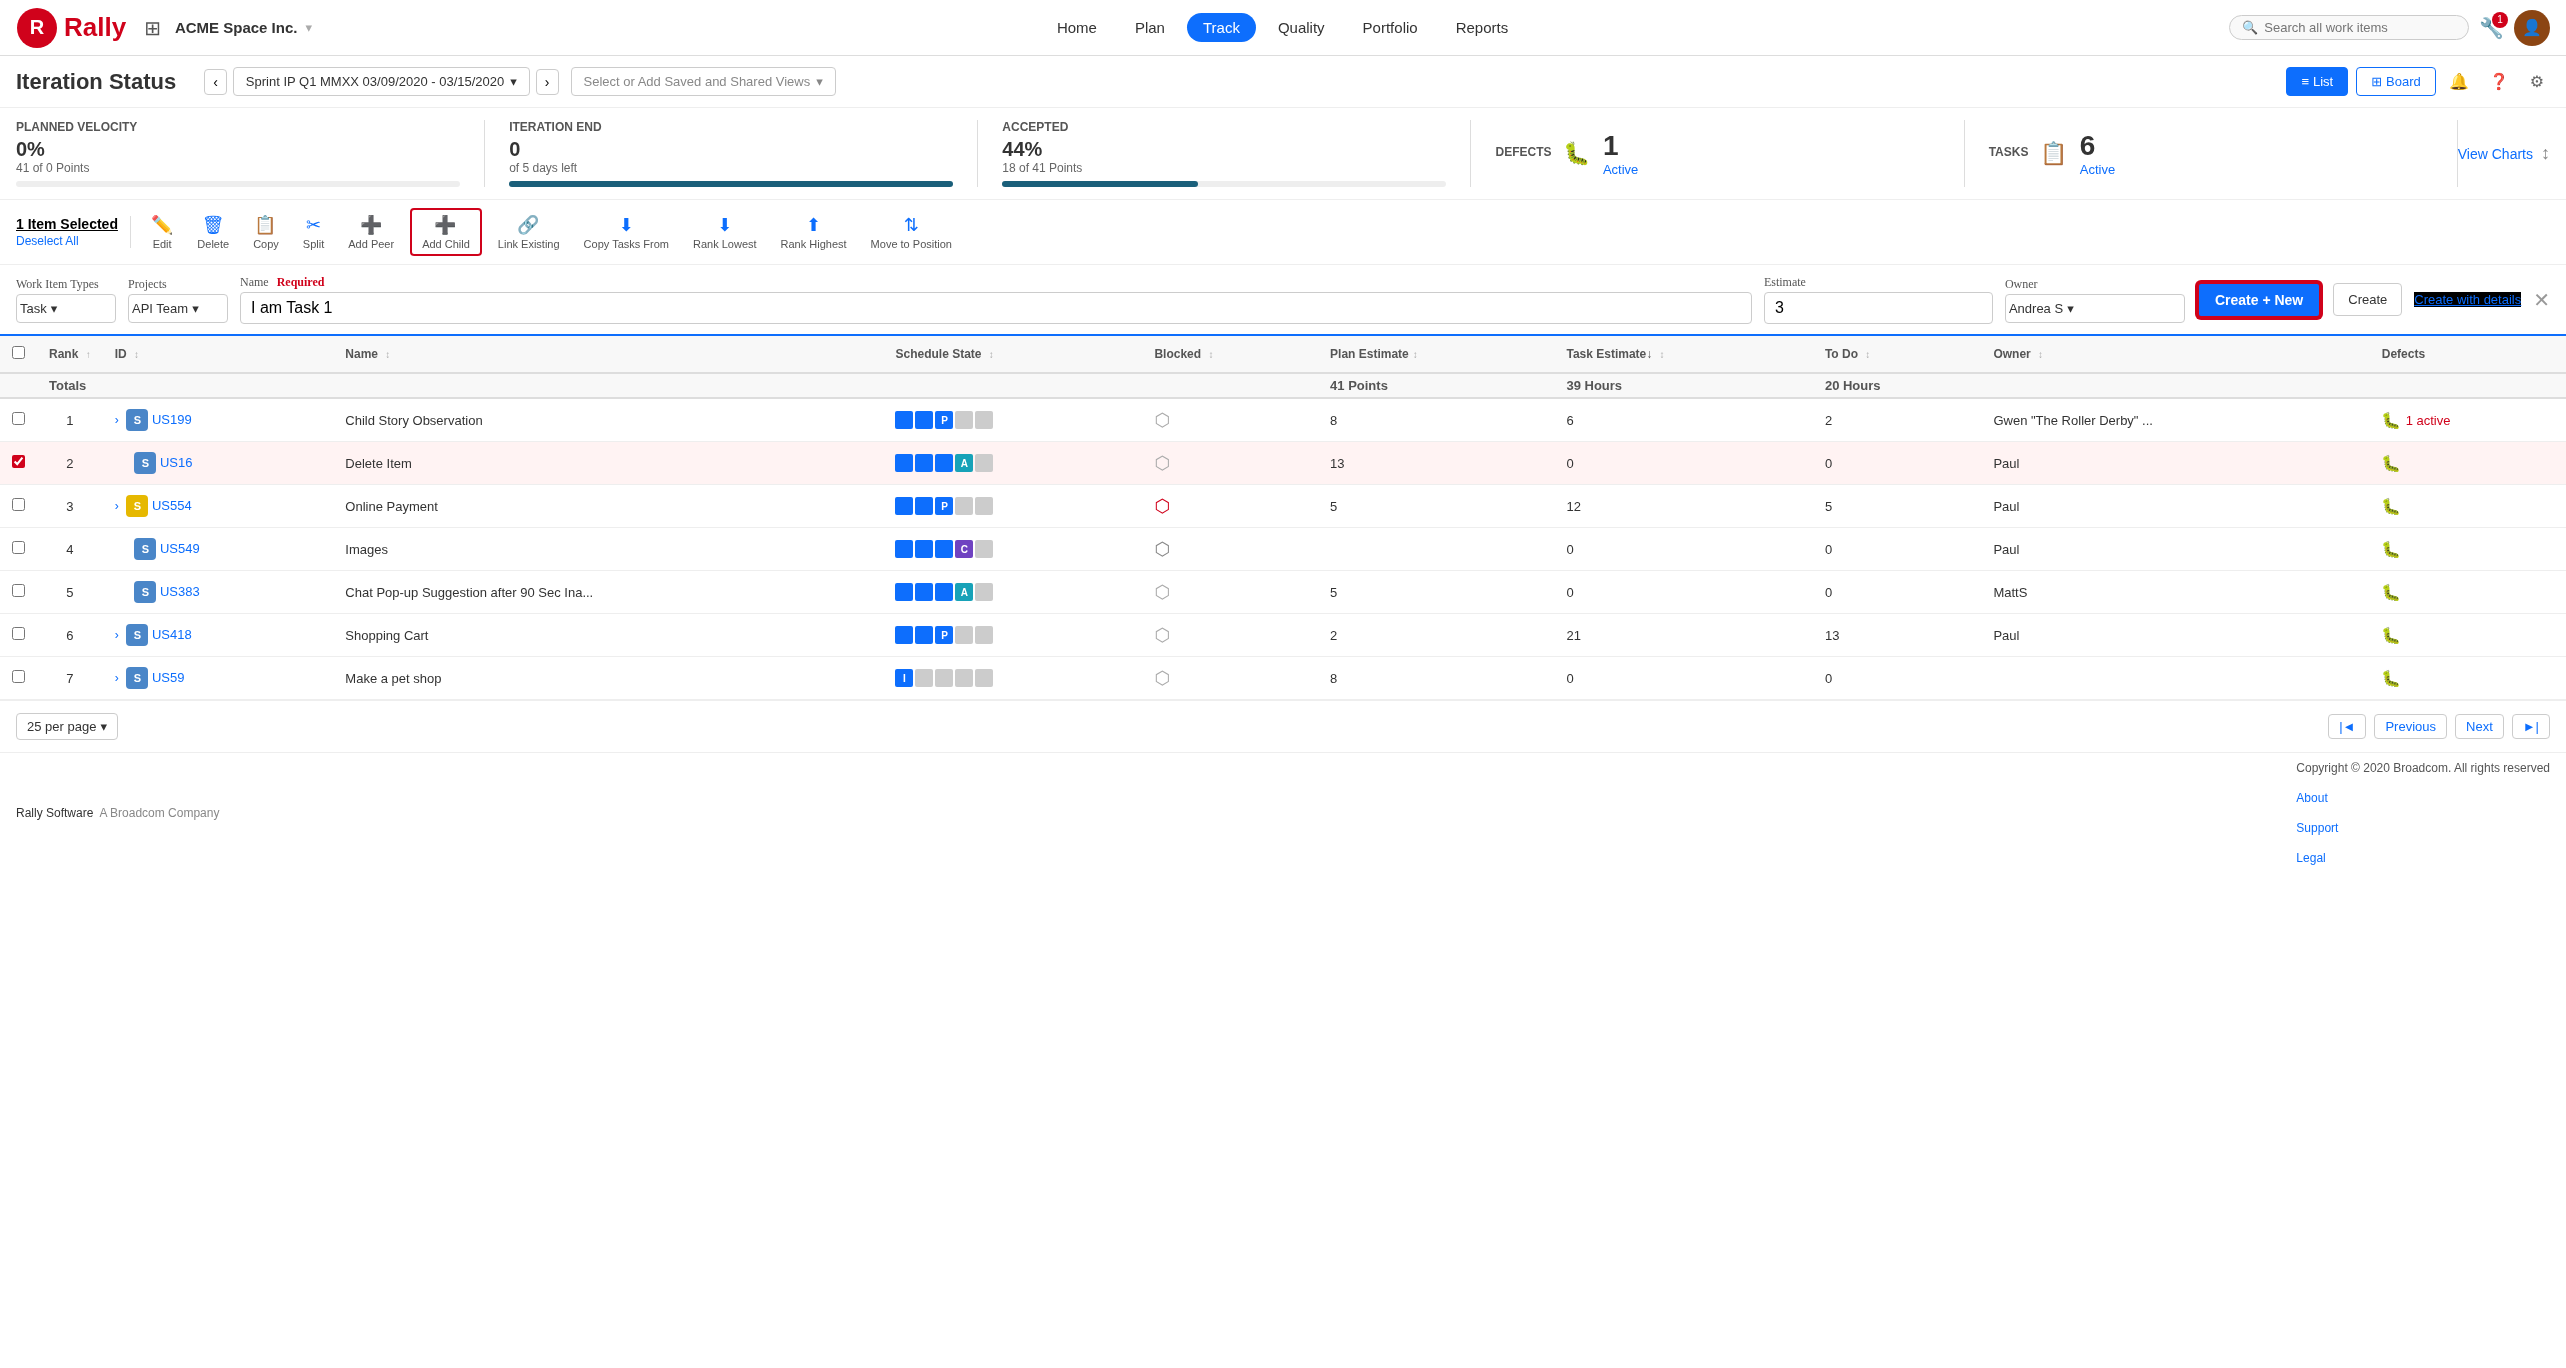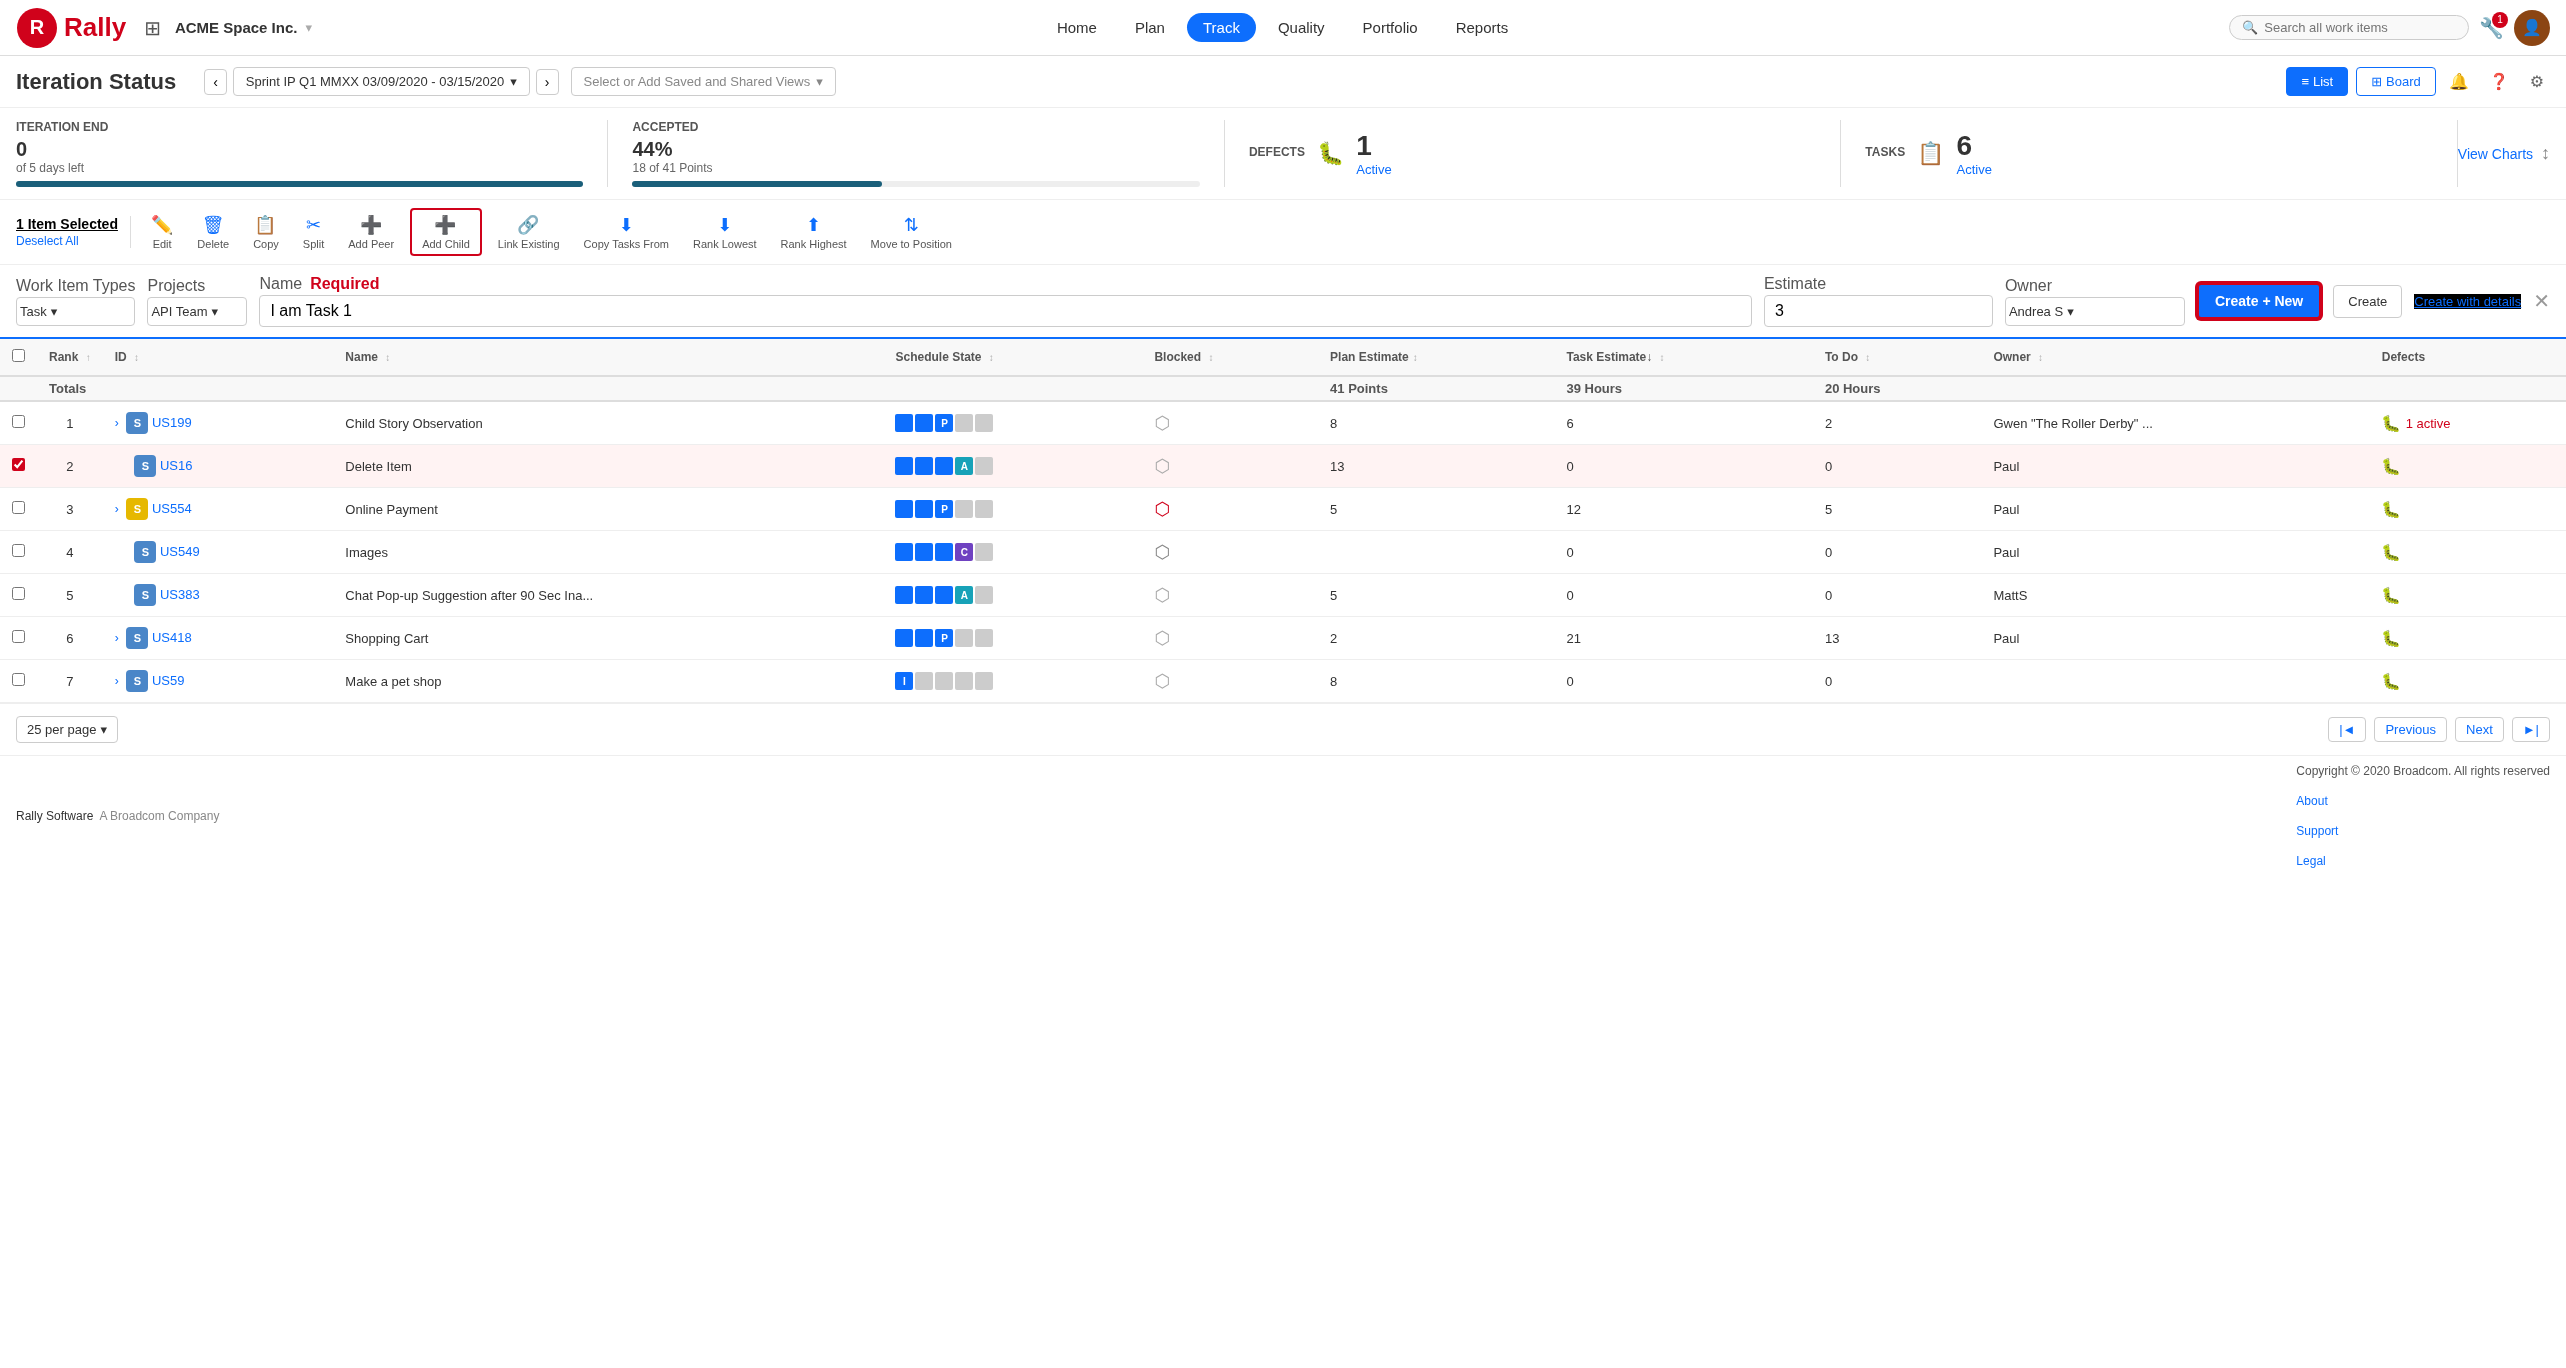--- a/index.html
+++ b/index.html
@@ -84,21 +84,21 @@
     .tool-btn .tb-icon { font-size: 18px; color: #0d6efd; }
     .tool-btn.add-child-btn {
       border: 2px solid #d0021b; border-radius: 4px; padding: 4px 10px;
     }
 
     
     .create-form {
       display: flex; align-items: center; padding: 10px 16px; background: #fff;
       border-bottom: 2px solid #0d6efd; gap: 12px;
     }
-    .form-label { font-size: 16px; color: #555; white-space: nowrap; }
+    .form-label { font-size: 12px; color: #555; white-space: nowrap; font-family: Liberation Serif, serif; }
     .form-label.required { color: #d0021b; font-weight: 600; }
     .form-select {
       border: 1px solid #ccc; border-radius: 4px; padding: 6px 3px;
       font-size: 13px; background: #fff; cursor: pointer; min-width: 100px;
       display: flex; align-items: center; justify-content: flex-start; gap: 4px;
     }
     .form-input {
       border: 1px solid #ccc; border-radius: 4px; padding: 6px 10px;
       font-size: 16px; outline: none; min-width: 140px;
     }
@@ -228,20 +228,28 @@
     <button class="view-btn inactive">
       <span>⊞</span> Board
     </button>
     <button class="icon-btn">🔔</button>
     <button class="icon-btn">❓</button>
     <button class="icon-btn">⚙</button>
   </div>
 </div>
 
 <div class="metrics-bar">
+  <div class="metric">
+    <div class="metric-label">Planned Velocity</div>
+    <div class="metric-value">0%</div>
+    <div class="metric-sub">41 of 0 Points</div>
+    <div class="metric-bar-bg">
+      <div class="metric-bar-fill" style="width:0%;background:#0d6efd;"></div>
+    </div>
+  </div>
   <div class="metric">
     <div class="metric-label">Iteration End</div>
     <div class="metric-value">0</div>
     <div class="metric-sub">of 5 days left</div>
     <div class="metric-bar-bg">
       <div class="metric-bar-fill" style="width:100%;background:#1a5f7a;"></div>
     </div>
   </div>
   <div class="metric">
     <div class="metric-label">Accepted</div>

